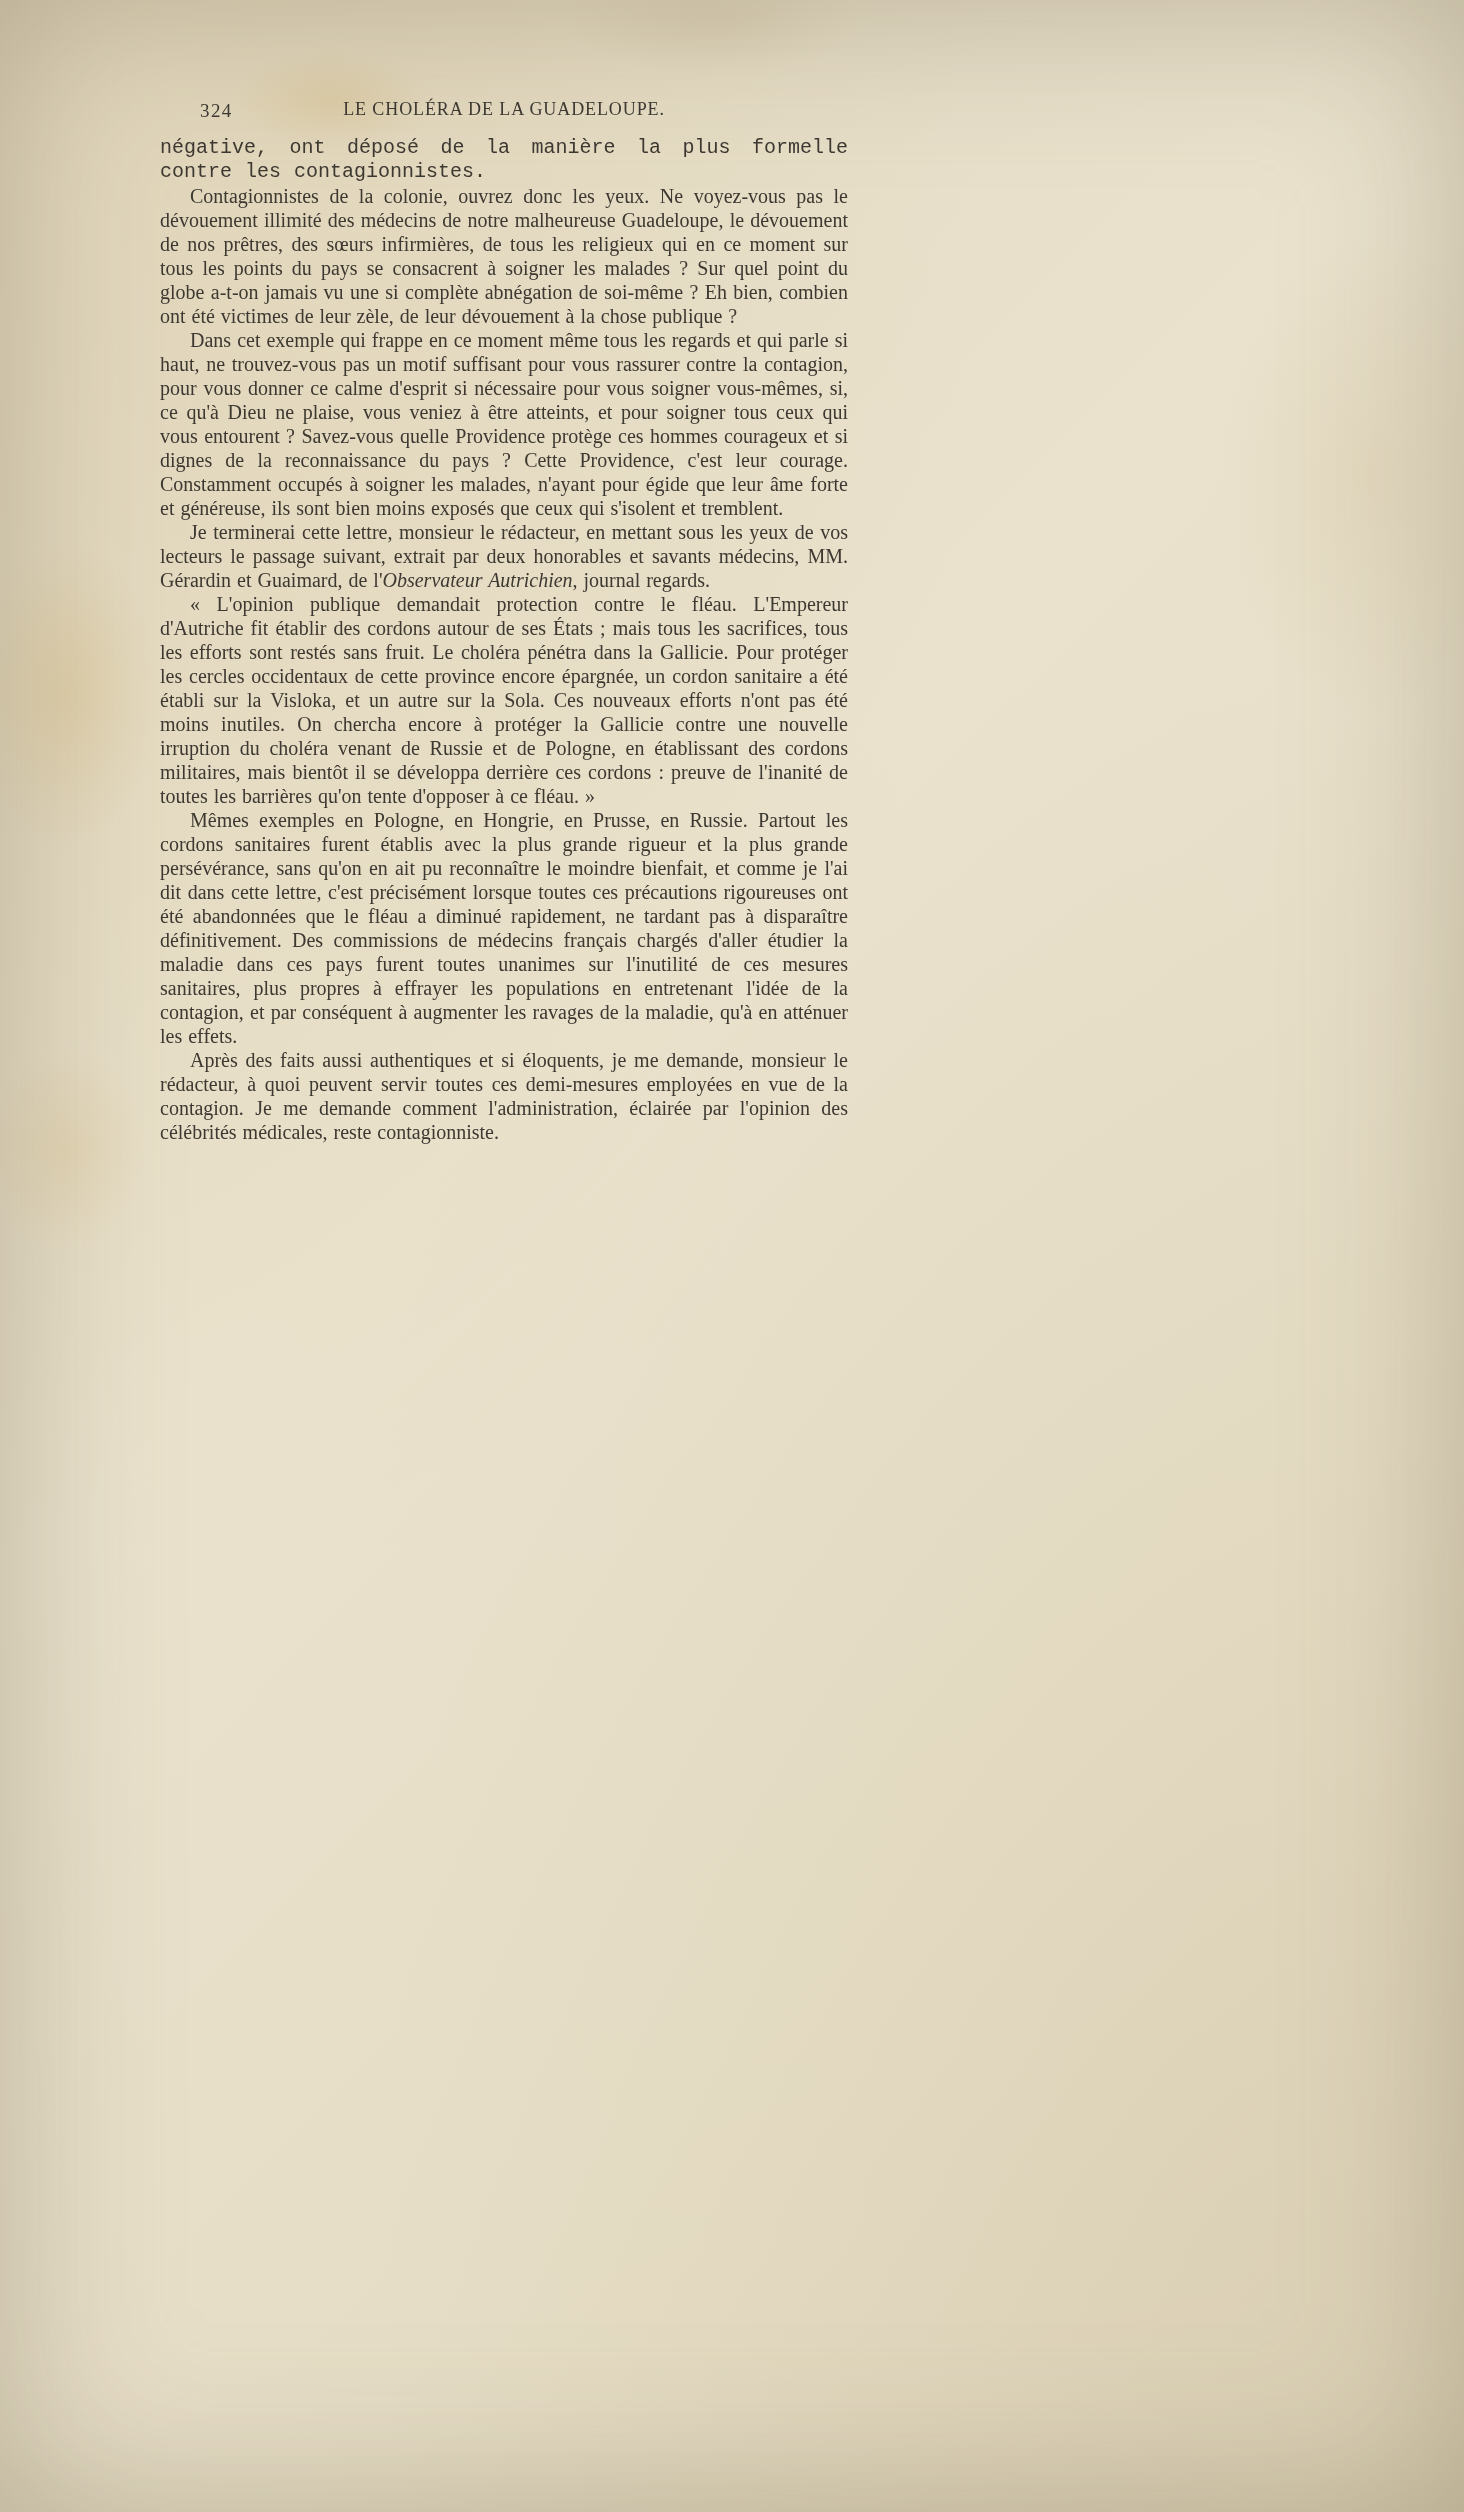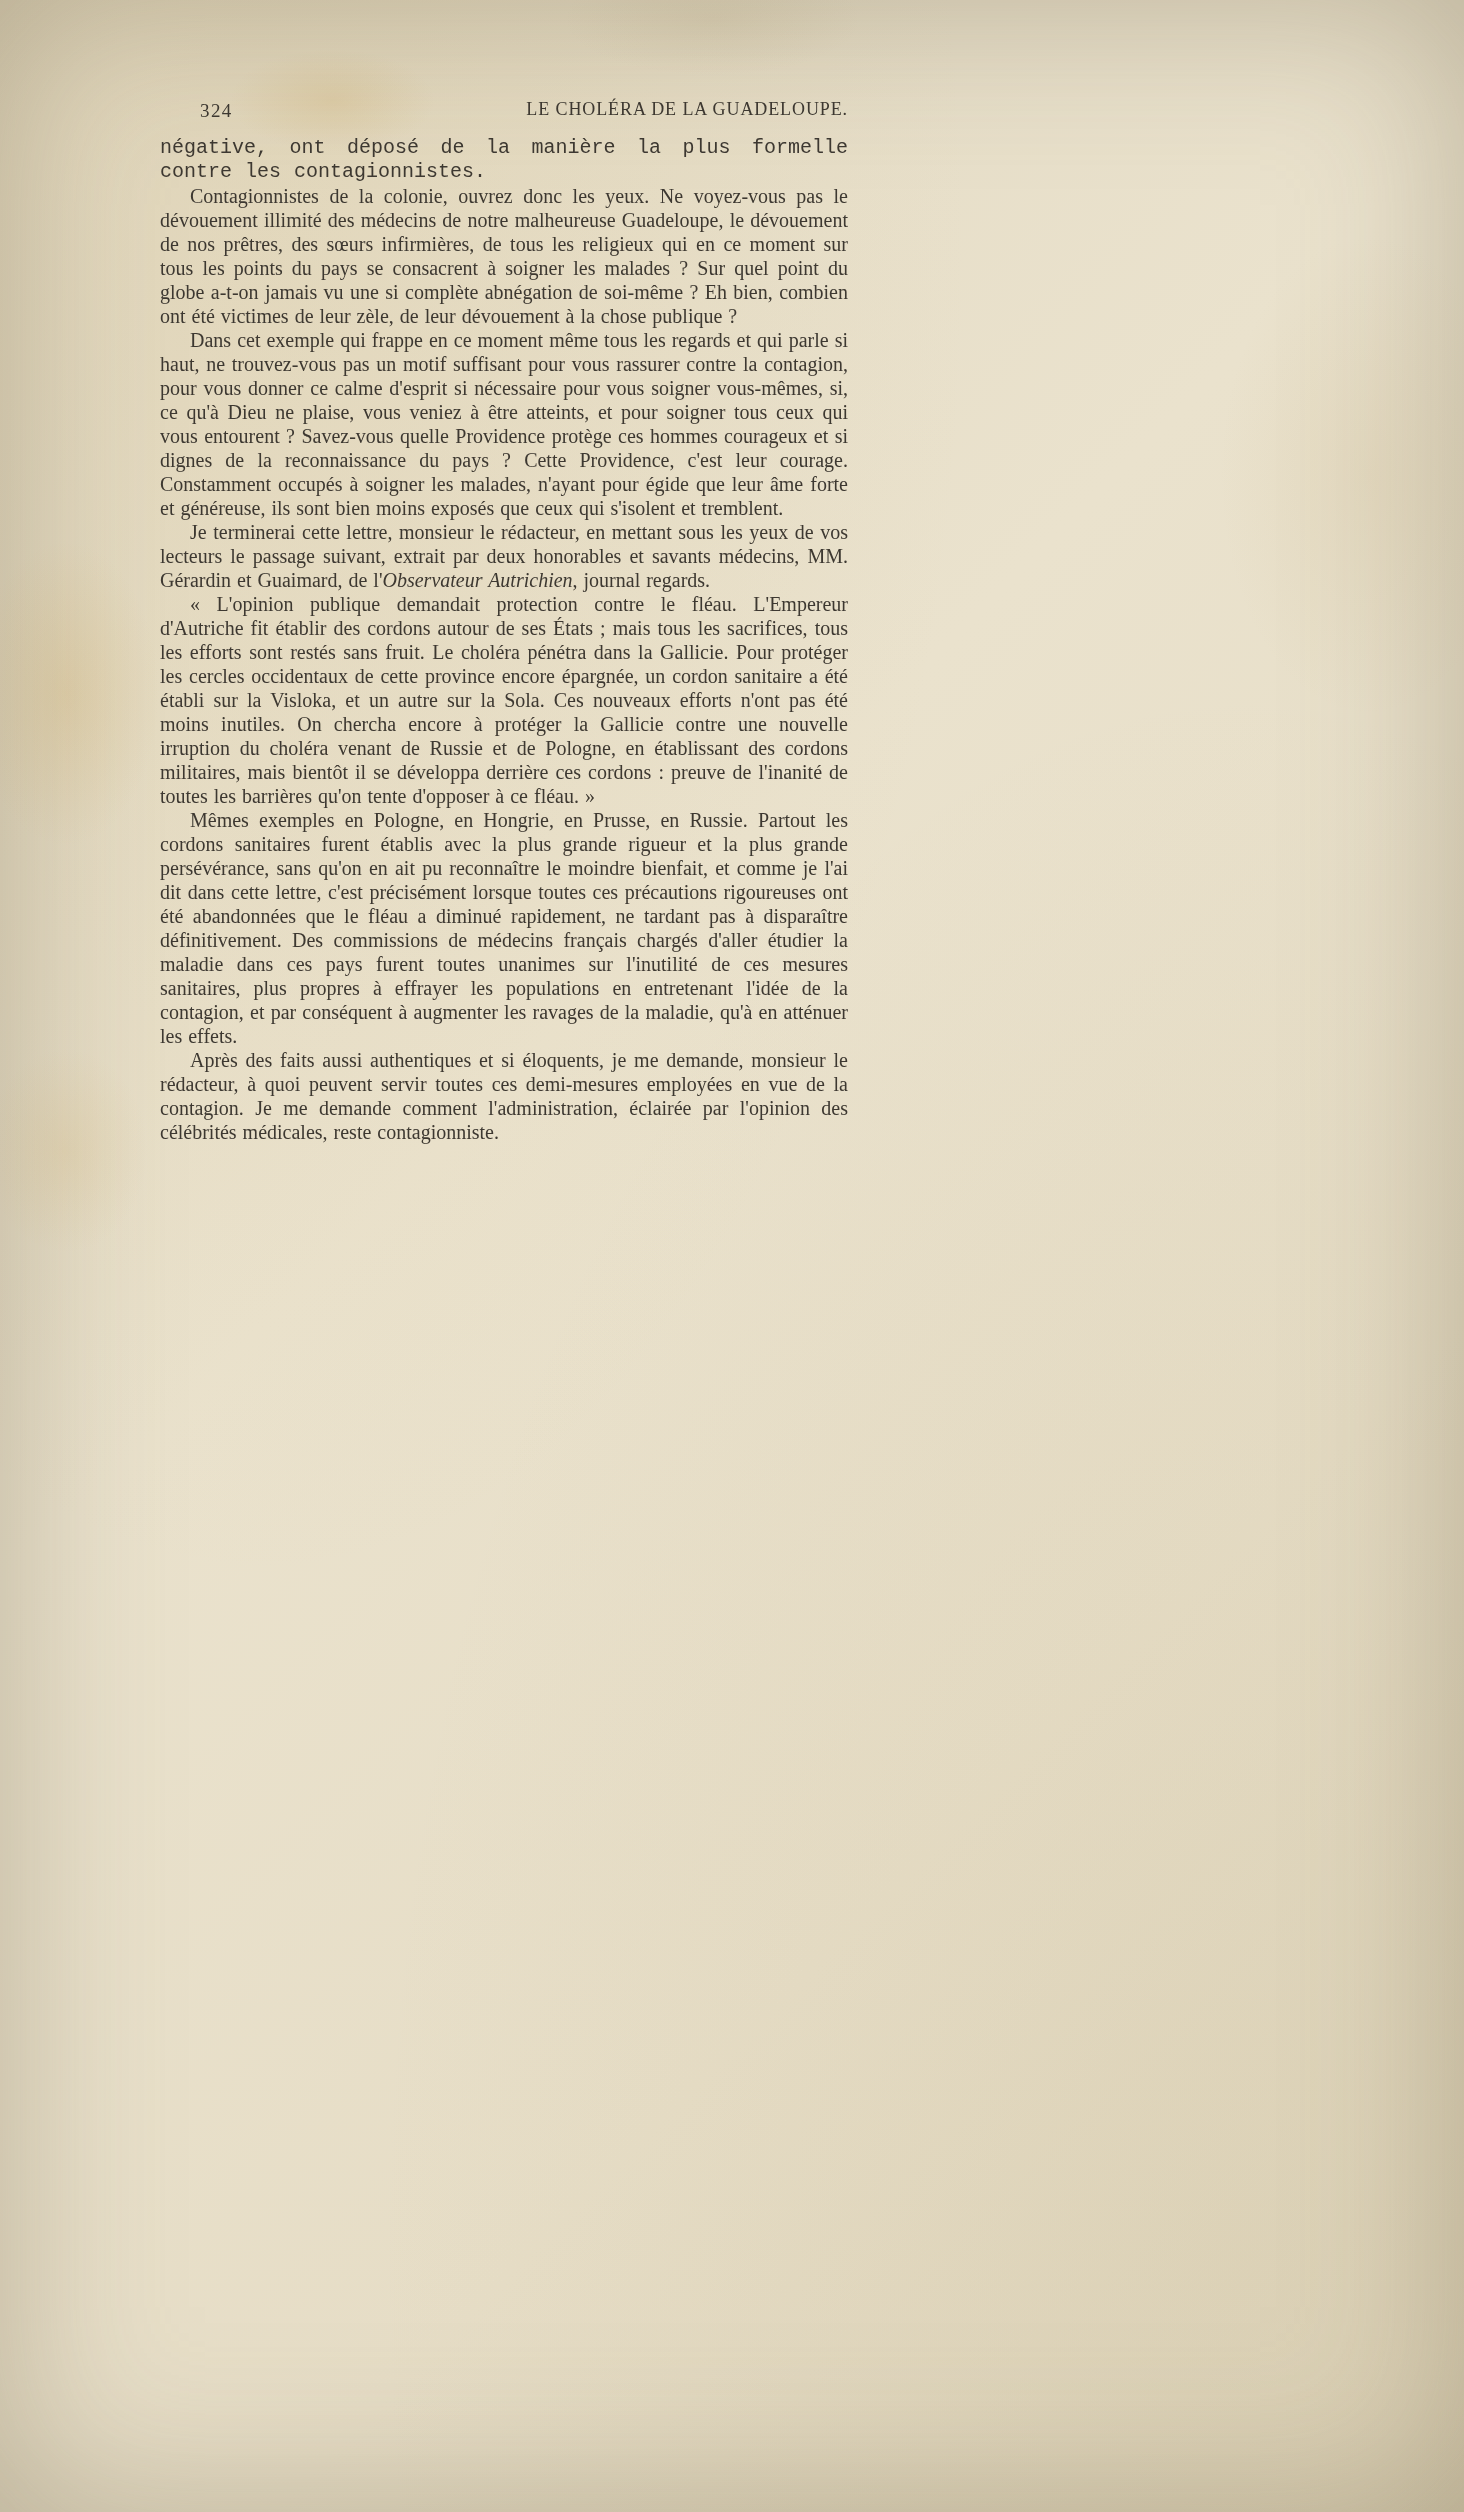--- a/index.html
+++ b/index.html
@@ -57,21 +57,21 @@
     top: 1px;
     font-size: 19px;
     letter-spacing: 1.4px;
     margin-left: 40px;
   }
   .running-title {
     position: absolute;
     left: 0;
     right: 0;
     top: 0;
-    text-align: right;
+    text-align: center;
     font-size: 18px;
     letter-spacing: 0.9px;
     white-space: nowrap;
   }
   .pagebody p {
     margin: 0;
     font-size: 20px;
     line-height: 24px;
     text-align: justify;
     text-indent: 1.5em;

